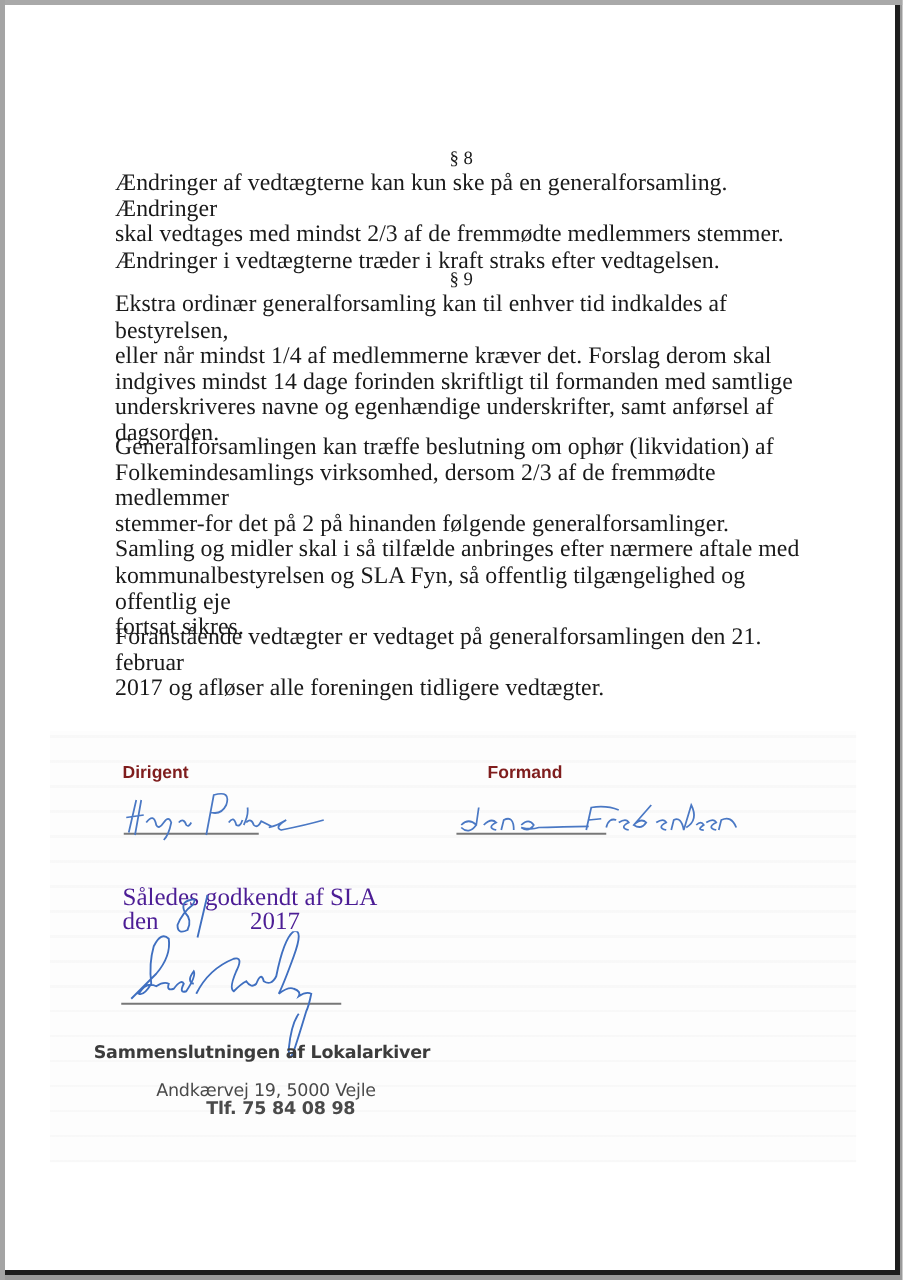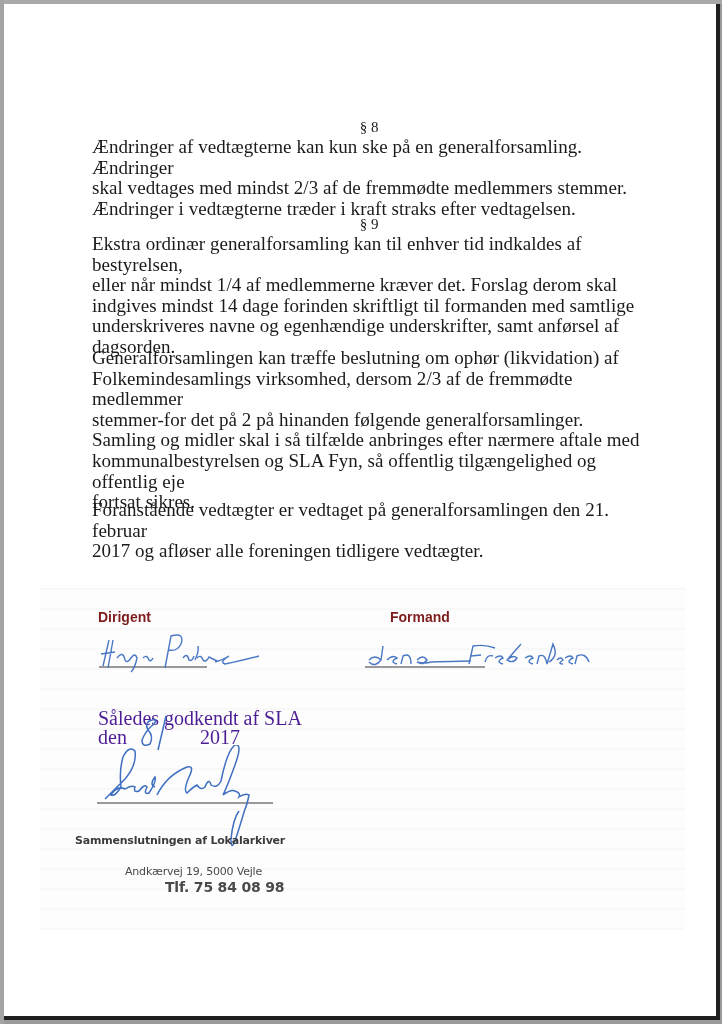--- a/index.html
+++ b/index.html
@@ -50,21 +50,21 @@
     position: absolute; color: #7f1d1d; font-family: "Liberation Sans", sans-serif;
     font-weight: bold; font-size: 14px;
   }
   .serif-lbl {
     position: absolute; color: #4c1d95; font-family: "Liberation Serif", serif;
     font-size: 20px; line-height: 19px;
   }
   .sig { position: absolute; }
   .stamp {
     position: absolute; color: #4a4a4a; font-family: "DejaVu Sans", sans-serif;
-    font-size: 11px; white-space: nowrap; letter-spacing: -0.2px;
+    font-size: 14px; white-space: nowrap; letter-spacing: -0.2px;
   }
 </style>
 </head>
 <body>
 
 <div class="topbar"></div>
 <div class="leftbar"></div>
 
 <div class="page">
 </div>

